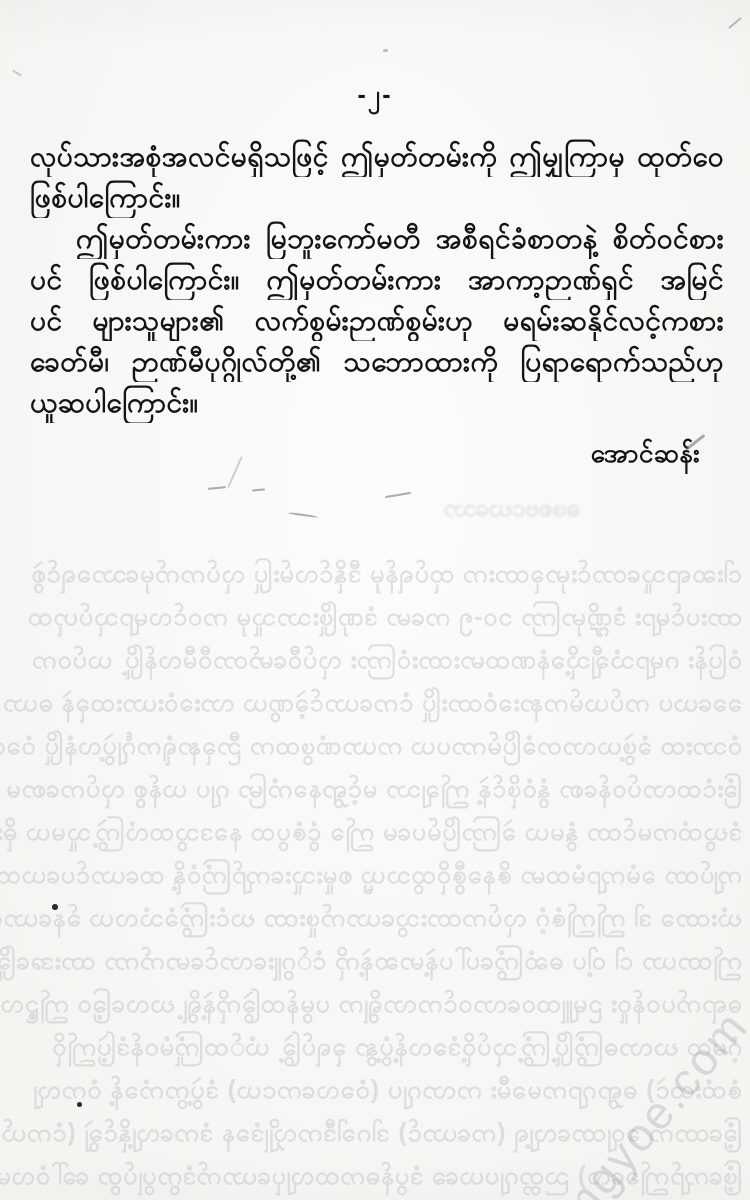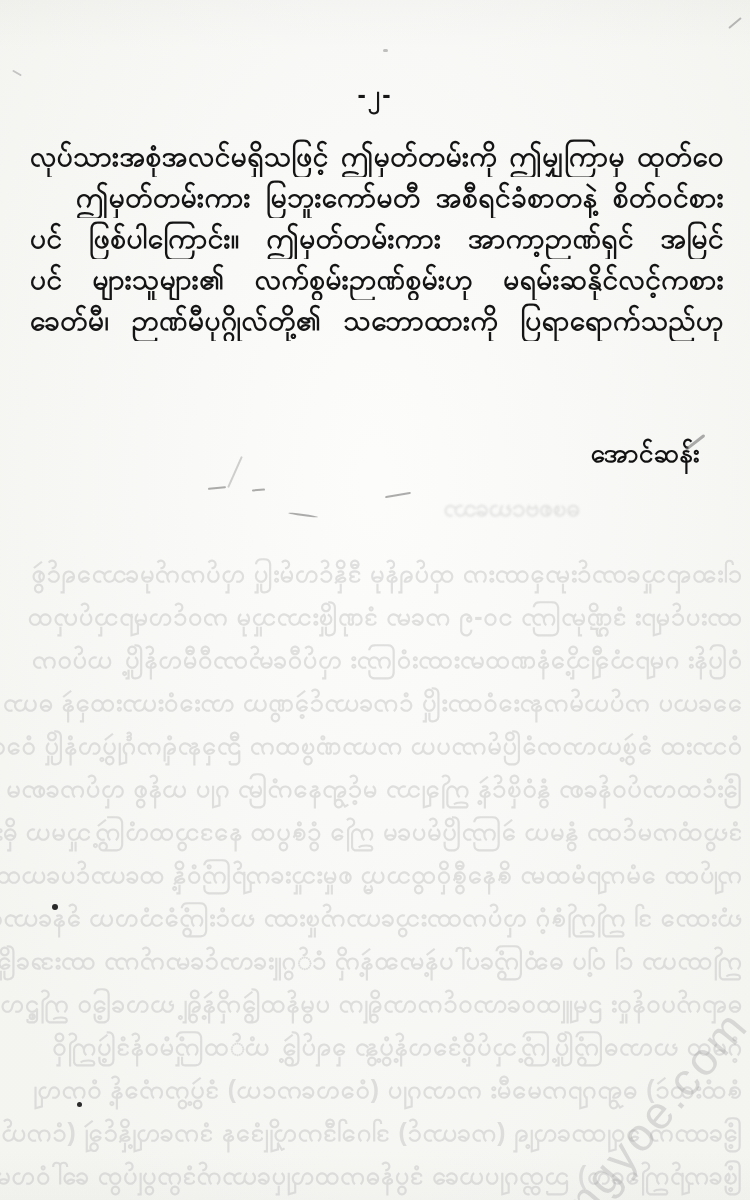--- a/index.html
+++ b/index.html
@@ -129,24 +129,26 @@
     <div class="bleed-line">ဖြံ့ကျော်ဤခလေ) ညတ္တဂျပယခေ ဒံပွန်ဓကထလျပုယောက်ဒံဂွာပွုပ်ဝွာ ခေါ်ဝံလမ</div>
     <div class="bleed-line">ခ  ခနသင  ခ  ဆ  ခ  ဝ  ခ  ၅၀ ခုန  ခ  ခ</div>
   </div>
 
   <div class="watermark">mgyoe.com</div>
 
   <div class="page-number">-၂-</div>
 
   <div class="body-text">
     <div class="tline justify">လုပ်သားအစုံအလင်မရှိသဖြင့် ဤမှတ်တမ်းကို ဤမျှကြာမှ ထုတ်ဝေရခြင်း</div>
+    <div class="tline">ဖြစ်ပါကြောင်း။</div>
     <div class="tline justify indent">ဤမှတ်တမ်းကား မြဘူးကော်မတီ အစီရင်ခံစာတနဲ့ စိတ်ဝင်စားဖွယ်ရာ</div>
     <div class="tline justify">ပင် ဖြစ်ပါကြောင်း။ ဤမှတ်တမ်းကား အာကာ့ဉာဏ်ရှင် အမြင်အကြား အတော်</div>
     <div class="tline justify">ပင် များသူများ၏ လက်စွမ်းဉာဏ်စွမ်းဟု မရမ်းဆနိုင်လင့်ကစား မြန်မာပြည်ရှိ</div>
     <div class="tline justify">ခေတ်မီ၊ ဉာဏ်မီပုဂ္ဂိုလ်တို့၏ သဘောထားကို ပြရာရောက်သည်ဟု ယုံကြည်</div>
+    <div class="tline">ယူဆပါကြောင်း။</div>
   </div>
 
   <div class="signature">
     <div class="sig-line">အောင်ဆန်း</div>
   </div>
 
   <div class="dot dot-a"></div>
   <div class="dot dot-b"></div>
   <div class="scratch scr-1"></div>
   <div class="scratch scr-2"></div>

